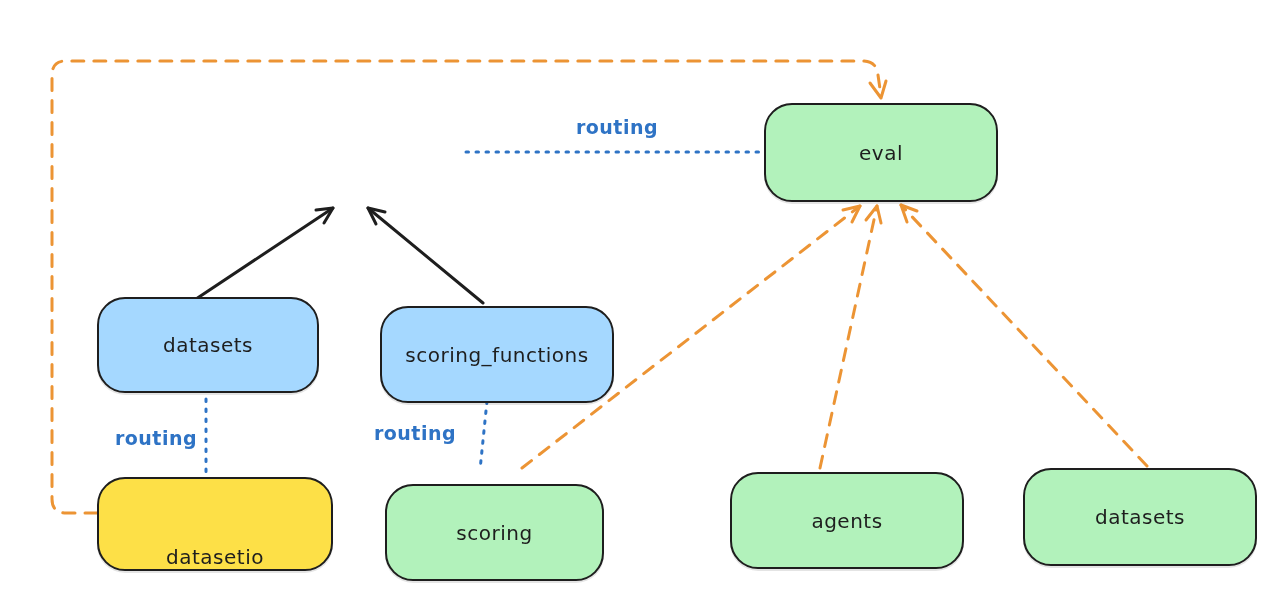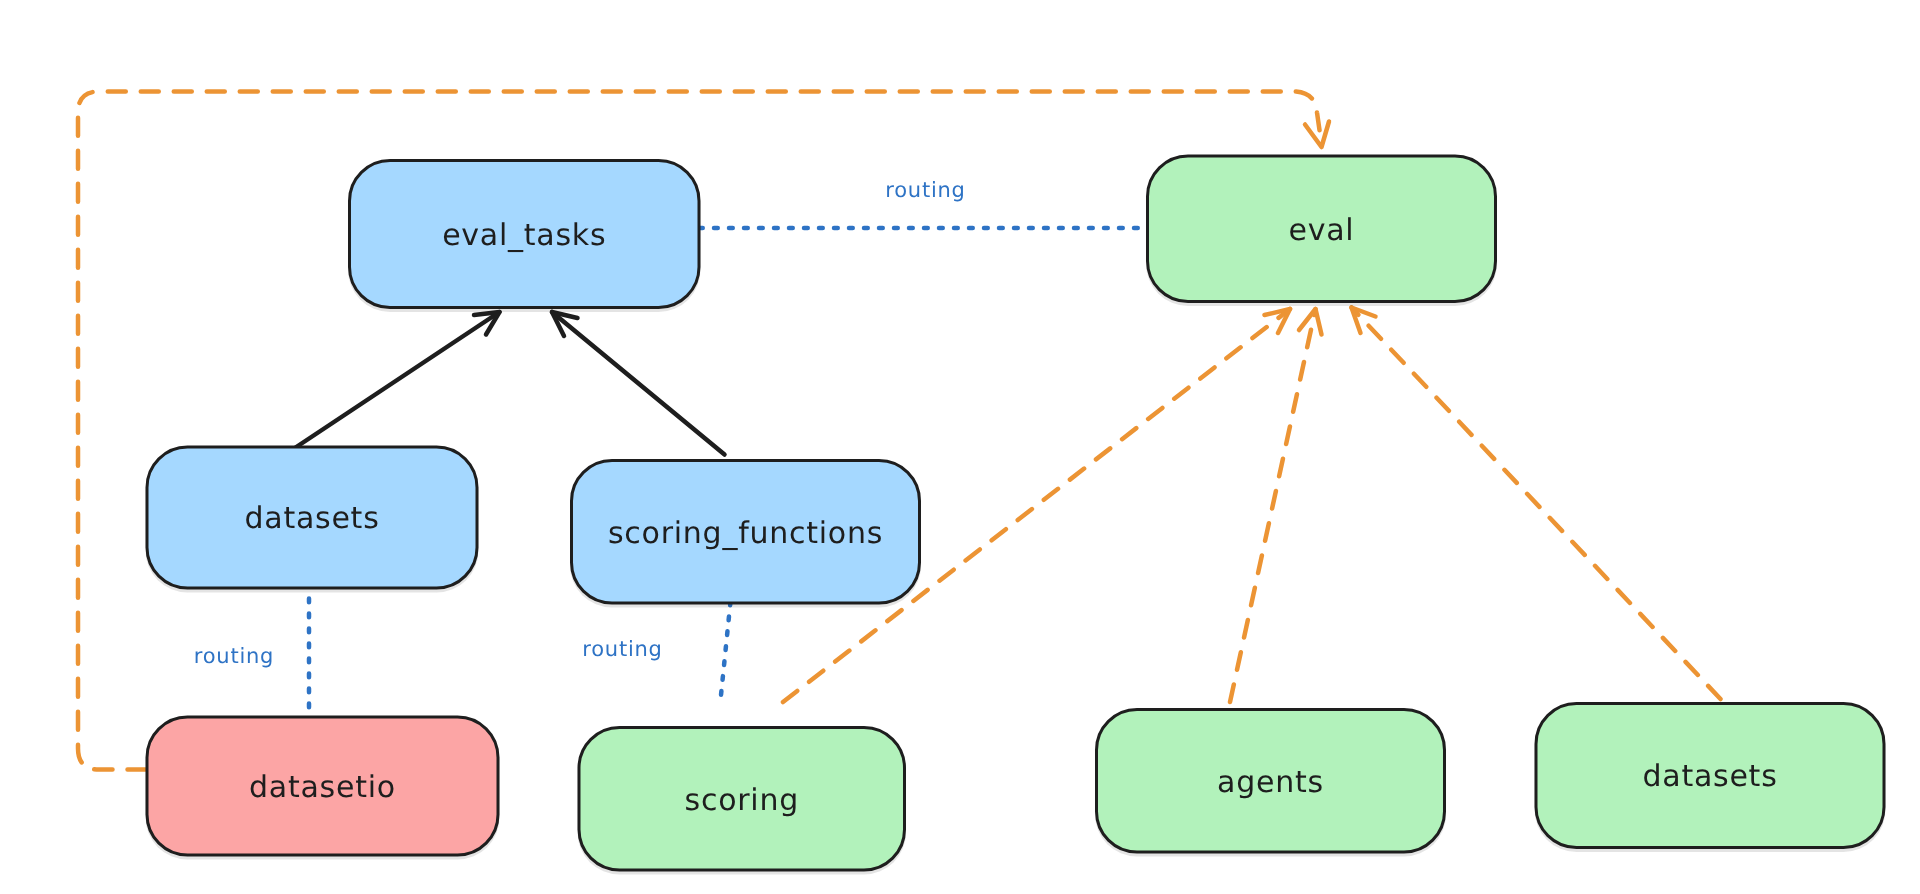--- a/index.html
+++ b/index.html
@@ -15,21 +15,21 @@
   .arrowhead{stroke-width:3;stroke-linecap:round;stroke-linejoin:round;}
   .node{
     position:absolute;border:2.5px solid #1e1e1e;border-radius:28px;
     display:flex;align-items:center;justify-content:center;
     font-size:20px;color:#1e1e1e;letter-spacing:0.5px;
     box-shadow:0 2px 0 rgba(30,30,30,0.12);
   }
   .node-label{white-space:nowrap;}
   .edge-label{
     position:absolute;transform:translate(-50%,-50%);
-    font-size:14px;font-weight:400;letter-spacing:0.5px;white-space:nowrap;
+    font-size:19px;font-weight:700;letter-spacing:0.5px;white-space:nowrap;
   }
 </style>
 </head>
 <body>
 
 <div class="canvas" style="background-color: rgb(255, 255, 255);">
 
   <svg class="edges-layer" viewBox="0 0 1280 596">
 
     <g>
@@ -68,37 +68,34 @@
       <path class="edge-dashed" d="M 820,468 L 877,206" stroke="#ec9434"></path>
       <path class="arrowhead" d="M 881,223 L 877,206 L 866,220" stroke="#ec9434"></path>
     </g>
 
     <g>
       <path class="edge-dashed" d="M 1147,466 L 901,205" stroke="#ec9434"></path>
       <path class="arrowhead" d="M 917,211 L 901,205 L 907,222" stroke="#ec9434"></path>
     </g>
   </svg>
 
-  <div class="node" style="left: 232px; top: 106px; width: 231px; height: 96px; background-color: rgb(165, 216, 255);">
-    <span class="node-label">eval_tasks</span>
-  </div>
 
   <div class="node" style="left: 764px; top: 103px; width: 230px; height: 95px; background-color: rgb(178, 242, 187);">
     <span class="node-label">eval</span>
   </div>
 
   <div class="node" style="left: 97px; top: 297px; width: 218px; height: 92px; background-color: rgb(165, 216, 255);">
     <span class="node-label">datasets</span>
   </div>
 
   <div class="node" style="left: 380px; top: 306px; width: 230px; height: 93px; background-color: rgb(165, 216, 255); align-items: center;">
     <span class="node-label">scoring_functions</span>
   </div>
 
-  <div class="node" style="left: 97px; top: 477px; width: 232px; height: 90px; background-color: #fca5a5;">
+  <div class="node" style="left: 97px; top: 477px; width: 232px; height: 90px; background-color: #fde047; align-items: flex-end;">
     <span class="node-label">datasetio</span>
   </div>
 
   <div class="node" style="left: 385px; top: 472px; width: 215px; height: 93px; background-color: rgb(178, 242, 187); margin-top: 12px;">
     <span class="node-label">scoring</span>
   </div>
 
   <div class="node" style="left: 710px; top: 472px; width: 230px; height: 93px; background-color: rgb(178, 242, 187); margin-left: 20px;">
     <span class="node-label">agents</span>
   </div>

